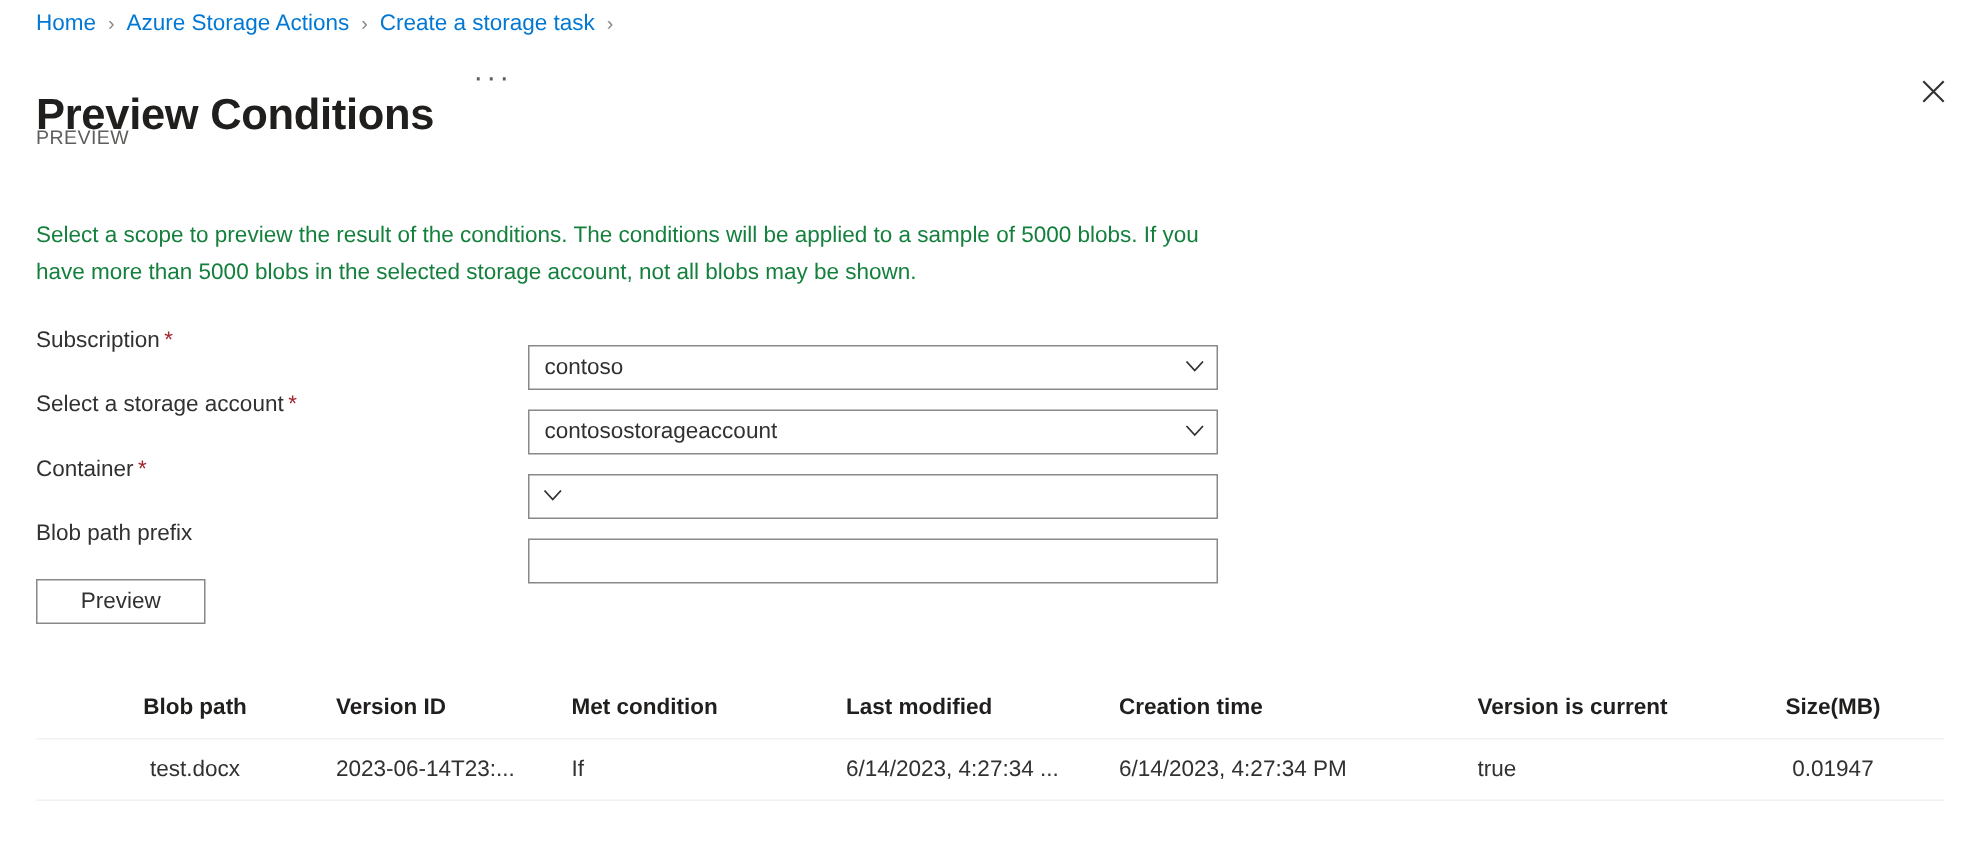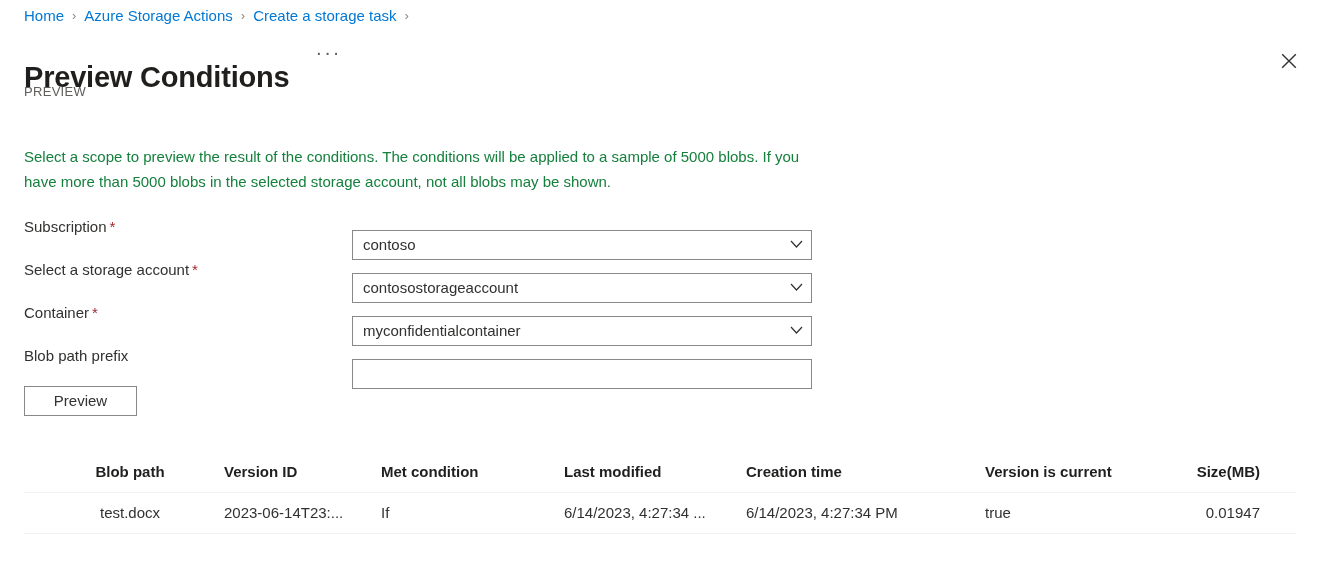--- a/index.html
+++ b/index.html
@@ -203,21 +203,21 @@
     height: 1px;
     background: #f3f2f1;
     width: 100%;
   }
   .c0 { left: 16px;   width: 180px; text-align: center; }
   .c1 { left: 200px;  width: 150px; }
   .c2 { left: 357px;  width: 175px; }
   .c3 { left: 540px;  width: 175px; }
   .c4 { left: 722px;  width: 235px; }
   .c5 { left: 961px;  width: 230px; }
-  .c6 { left: 1072px; width: 164px; text-align: right; }
+  .c6 { left: 1116px; width: 164px; text-align: center; }
 </style>
 </head>
 <body>
 
 <nav class="breadcrumb">
   <a class="crumb-link">Home</a>
   <span class="crumb-sep">›</span>
   <a class="crumb-link">Azure Storage Actions</a>
   <span class="crumb-sep">›</span>
   <a class="crumb-link">Create a storage task</a>
@@ -266,21 +266,20 @@
           </svg>
       </span>
     </div>
   </div>
 
   <div class="form-row">
     <div class="form-label">
       <span>Container</span><span class="req">*</span>
     </div>
     <div class="field">
-      <span class="field-value">myconfidentialcontainer</span>
       <span class="chev">
         <svg width="13" height="9" viewBox="0 0 13 9" aria-hidden="true">
             <path d="M1 1 L6.5 7 L12 1" stroke="#323130" stroke-width="1.2" fill="none"></path>
           </svg>
       </span>
     </div>
   </div>
 
   <div class="form-row">
     <div class="form-label">

